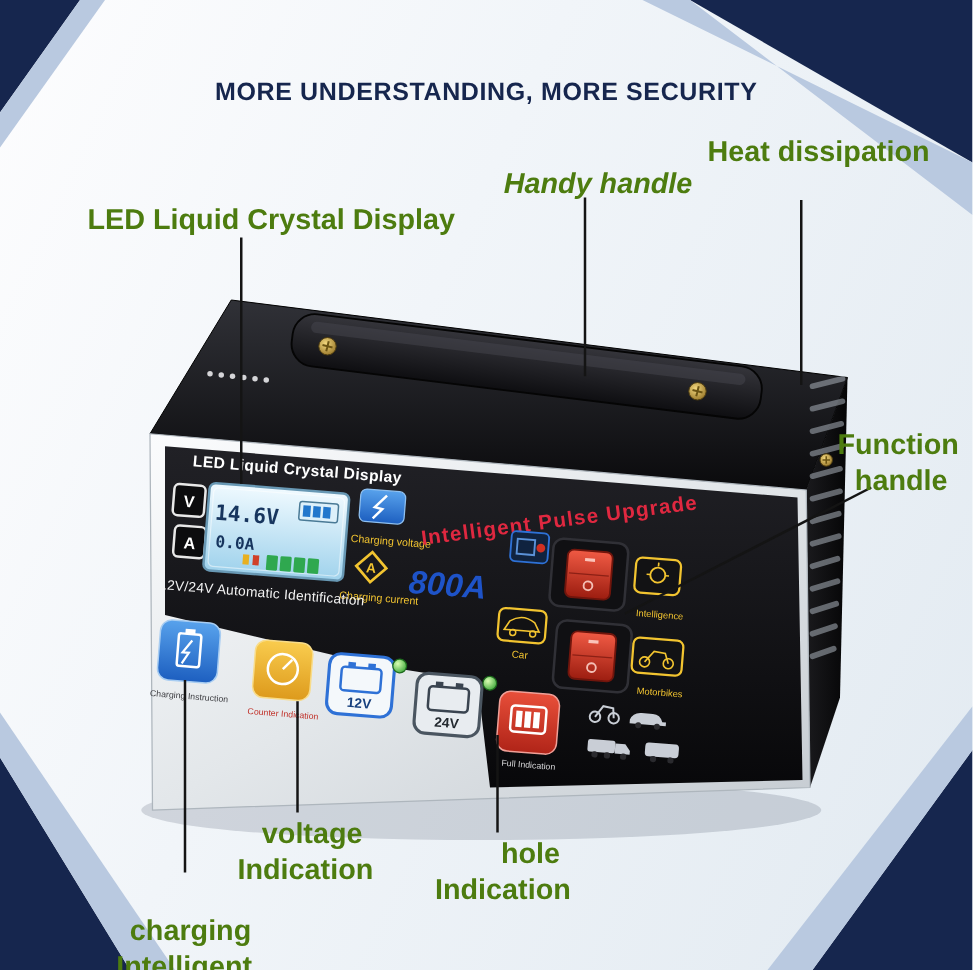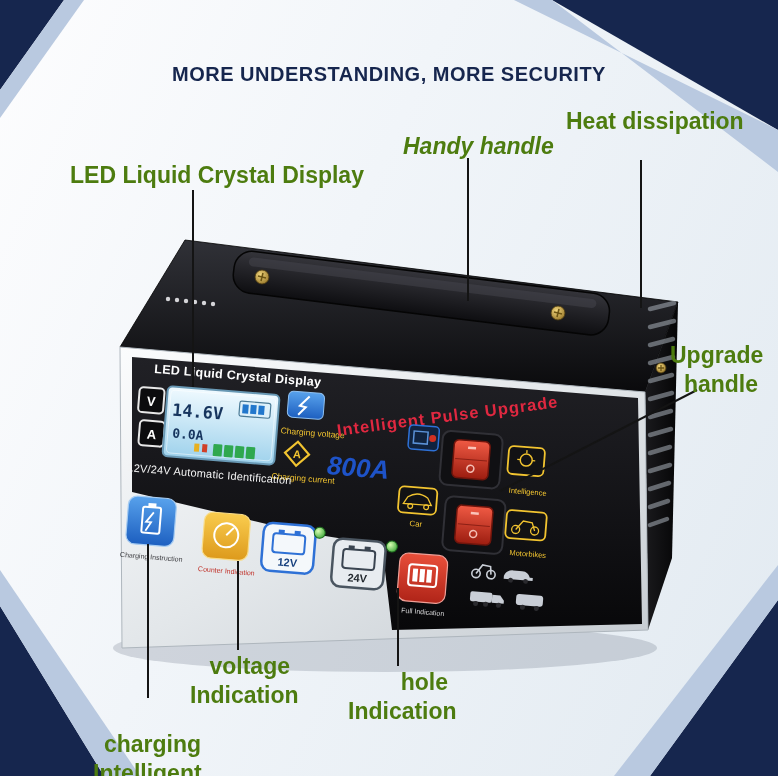--- a/index.html
+++ b/index.html
@@ -334,21 +334,21 @@
 
 <div class="callout c-handle">
   <div>Handy handle</div>
 </div>
 
 <div class="callout c-heat">
   <div>Heat dissipation</div>
 </div>
 
 <div class="callout c-function">
-  <div>Upgrade</div>
+  <div>Function</div>
   <div>handle</div>
 </div>
 
 <div class="callout c-counter">
   <div>voltage</div>
   <div>Indication</div>
 </div>
 
 <div class="callout c-full">
   <div>hole</div>

